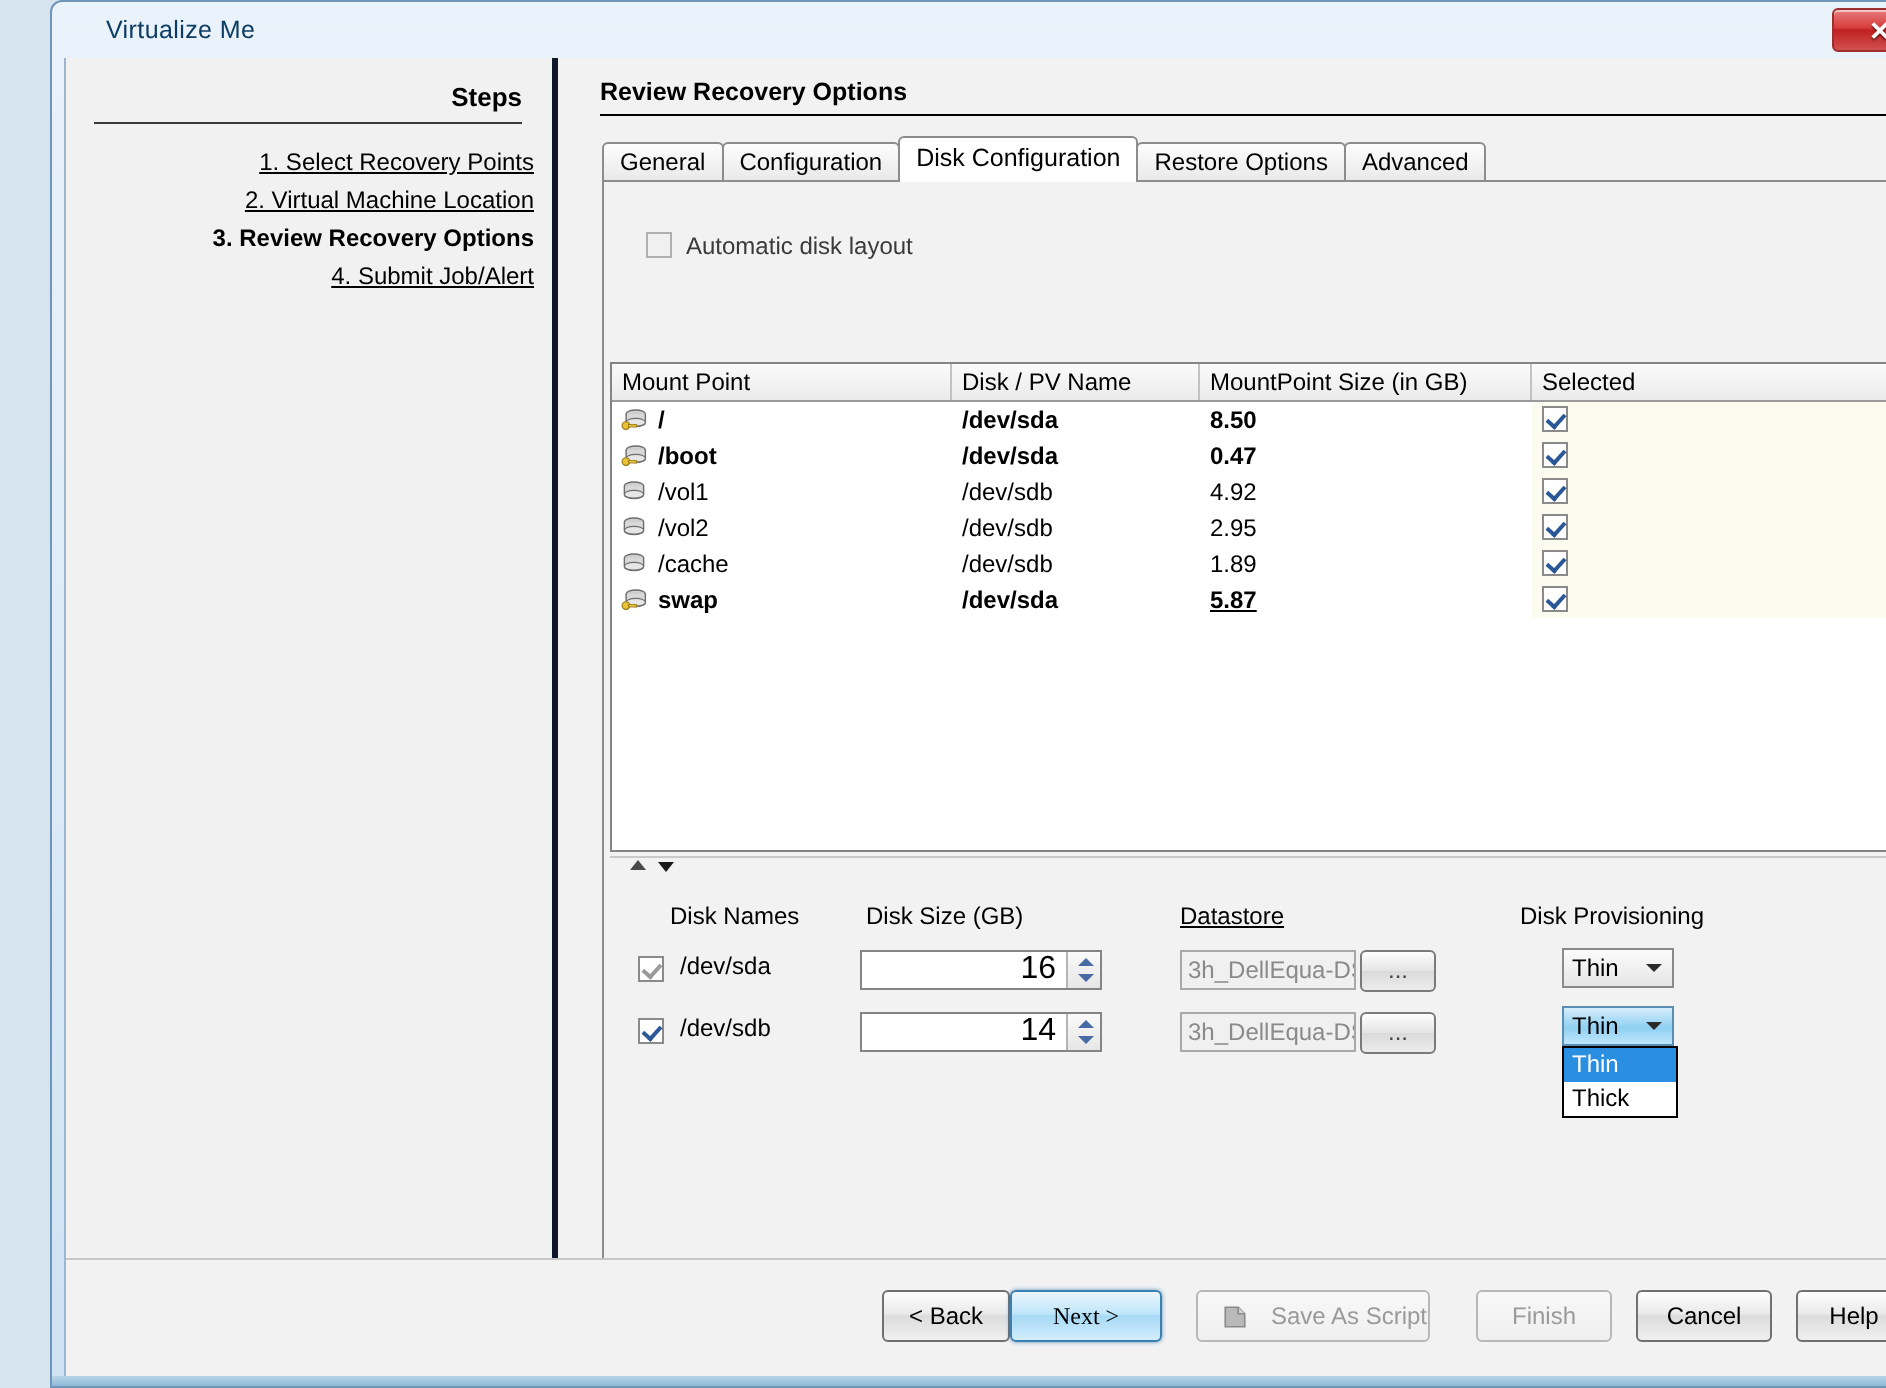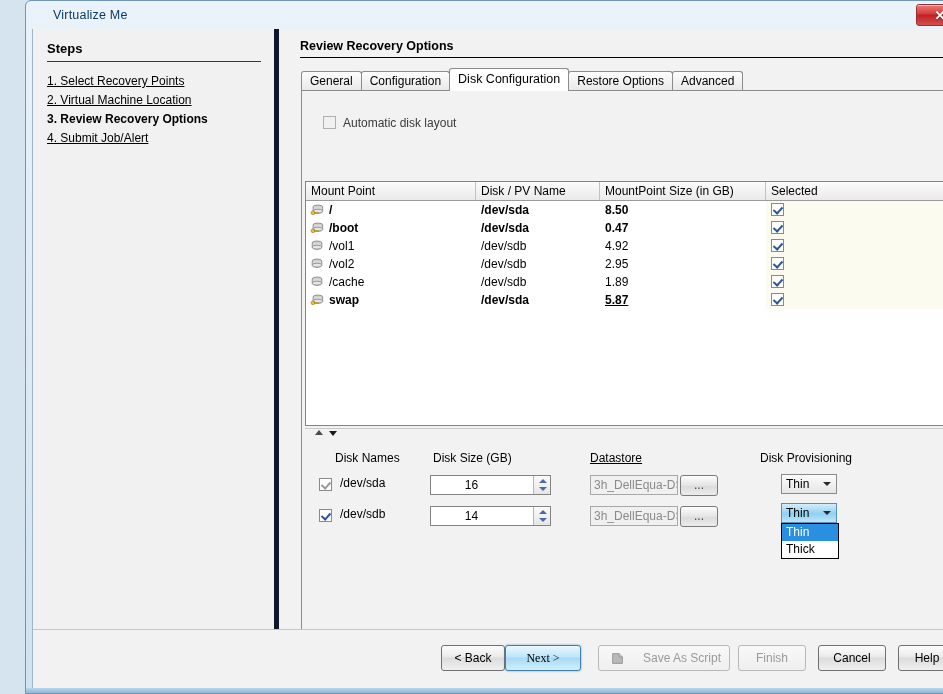--- a/index.html
+++ b/index.html
@@ -48,22 +48,23 @@
     position:absolute;left:6px;top:28px;width:931px;height:660px;
     background:#f2f2f2;
     border:1px solid #9eb6cc;
     border-top:none;
     box-sizing:border-box;
   }
   
   #steps-panel{
     position:absolute;left:0;top:0;width:246px;height:600px;
     background:#f1f1f1;
-    border-right:5px solid #0f172a;
-    box-sizing:border-box;
+    border-right:3px solid #0f172a;
+    box-sizing:border-box;
+    text-align:right;
   }
   #steps-header{
     position:absolute;left:14px;top:12px;width:214px;
     font-weight:bold;font-size:13px;
     padding-bottom:5px;
     border-bottom:1px solid #3a3a3a;
   }
   #steps-list{
     position:absolute;left:14px;top:43px;width:220px;
   }
@@ -208,21 +209,21 @@
   }
   
   .spinner{
     position:absolute;width:121px;height:20px;
     border:1px solid #848484;
     background:#fff;
     box-sizing:border-box;
   }
   .spin-val{
     position:absolute;left:0;top:0;right:18px;height:18px;line-height:18px;
-    text-align:center;padding-right:20px;font-size:12px;
+    text-align:right;padding-right:4px;font-size:16px;
   }
   .spin-btns{
     position:absolute;right:0;top:0;width:17px;height:18px;
     background:linear-gradient(to bottom,#fafafa,#e6e6e6);
     border-left:1px solid #b5b5b5;
     box-sizing:border-box;
     cursor:pointer;
   }
   .spin-up,.spin-down{
     position:absolute;left:5px;width:0;height:0;
@@ -521,21 +522,21 @@
             <div class="combo-opt">Thick</div>
           </div>
         </div>
 
       </div>
     </div>
 
     <div id="buttonbar">
       <div class="btn" style="left:408px;width:64px;">&lt; Back</div>
       <div class="btn default" style="left:472px;width:76px;font-family:Liberation Serif, serif;">Next &gt;</div>
-      <div class="btn disabled" style="left:565px;width:132px;padding-left:36px;">
+      <div class="btn disabled" style="left:565px;width:117px;padding-left:36px;">
         <svg class="script-icon" viewBox="0 0 16 16">
           <path d="M2 2 h8 l4 4 v8 H2 Z" fill="#b9b9b9" stroke="#8a8a8a" stroke-width="1"></path>
           <path d="M10 2 v4 h4" fill="#d5d5d5" stroke="#8a8a8a" stroke-width="1"></path>
         </svg>
         <span>Save As Script</span>
       </div>
       <div class="btn disabled" style="left:705px;width:68px;">Finish</div>
       <div class="btn" style="left:785px;width:68px;">Cancel</div>
       <div class="btn" style="left:865px;width:58px;">Help</div>
     </div>

